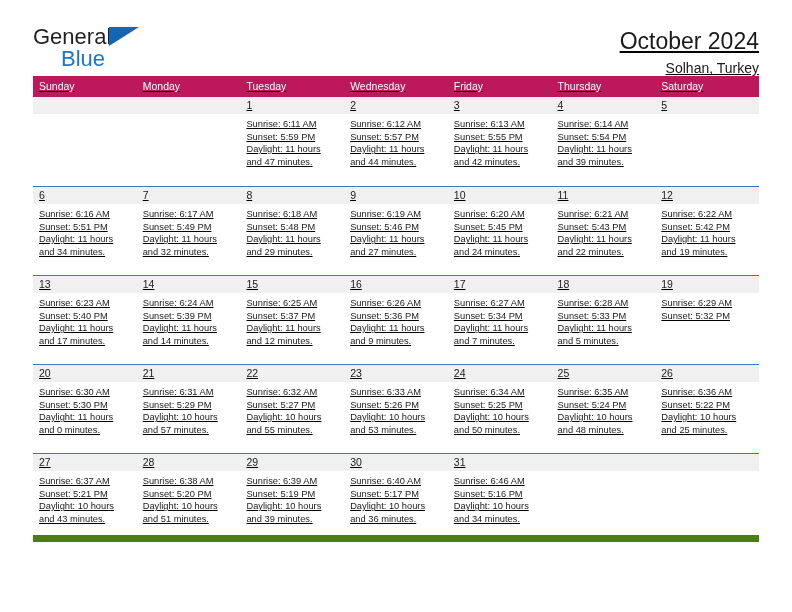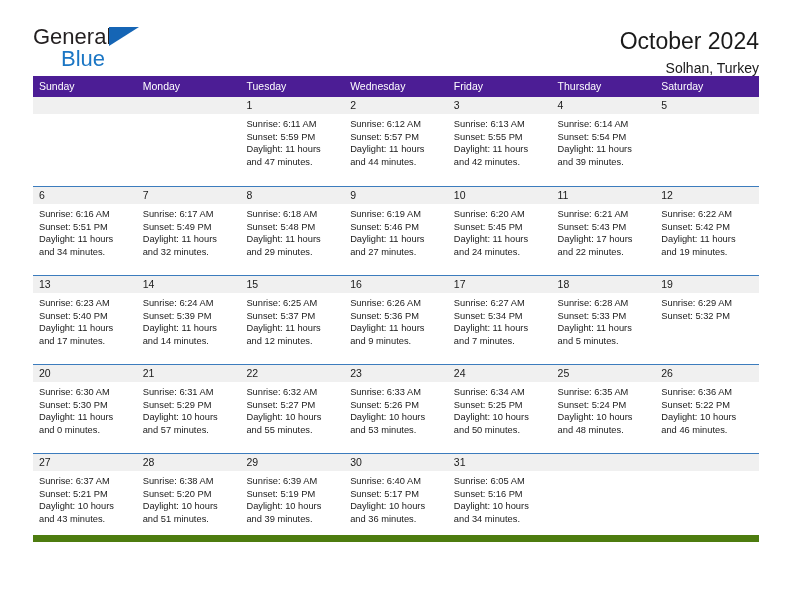--- a/index.html
+++ b/index.html
@@ -8,20 +8,21 @@
     width: 792px; height: 612px;
     background: #ffffff;
     font-family: "Liberation Sans", sans-serif;
     color: #000000;
   }
   .page {
     position: relative;
     width: 792px; height: 580px;
     padding: 0;
     overflow: hidden;
+    text-decoration: underline;
   }
 
   
   .topbar {
     display: flex;
     align-items: flex-start;
     justify-content: space-between;
     padding: 26px 33px 0 33px;
     height: 76px;
   }
@@ -72,21 +73,21 @@
   }
 
   
   .calendar {
     margin: 0 33px;
     width: 726px;
   }
   .weekdays {
     display: grid;
     grid-template-columns: repeat(7, 1fr);
-    background: #4c1d95;
+    background: #be185d;
     height: 21px;
   }
   .weekday {
     color: #ffffff;
     font-size: 10.5px;
     line-height: 21px;
     padding-left: 6px;
     white-space: nowrap;
   }
 
@@ -235,21 +236,21 @@
               <div>Sunrise: 6:20 AM</div>
               <div>Sunset: 5:45 PM</div>
               <div class="wrap">Daylight: 11 hours and 24 minutes.</div>
             </div>
           </div>
           <div class="cell">
             <div class="daynum">11</div>
             <div class="info">
               <div>Sunrise: 6:21 AM</div>
               <div>Sunset: 5:43 PM</div>
-              <div class="wrap">Daylight: 17 hours and 22 minutes.</div>
+              <div class="wrap">Daylight: 11 hours and 22 minutes.</div>
             </div>
           </div>
           <div class="cell">
             <div class="daynum">12</div>
             <div class="info">
               <div>Sunrise: 6:22 AM</div>
               <div>Sunset: 5:42 PM</div>
               <div class="wrap">Daylight: 11 hours and 19 minutes.</div>
             </div>
           </div>
@@ -358,21 +359,21 @@
               <div>Sunrise: 6:35 AM</div>
               <div>Sunset: 5:24 PM</div>
               <div class="wrap">Daylight: 10 hours and 48 minutes.</div>
             </div>
           </div>
           <div class="cell">
             <div class="daynum">26</div>
             <div class="info">
               <div>Sunrise: 6:36 AM</div>
               <div>Sunset: 5:22 PM</div>
-              <div class="wrap">Daylight: 10 hours and 46 minutes.</div>
+              <div class="wrap">Daylight: 10 hours and 25 minutes.</div>
             </div>
           </div>
         </div>
         <div class="week last">
           <div class="cell">
             <div class="daynum">27</div>
             <div class="info">
               <div>Sunrise: 6:37 AM</div>
               <div>Sunset: 5:21 PM</div>
               <div class="wrap">Daylight: 10 hours and 43 minutes.</div>
@@ -398,21 +399,21 @@
             <div class="daynum">30</div>
             <div class="info">
               <div>Sunrise: 6:40 AM</div>
               <div>Sunset: 5:17 PM</div>
               <div class="wrap">Daylight: 10 hours and 36 minutes.</div>
             </div>
           </div>
           <div class="cell">
             <div class="daynum">31</div>
             <div class="info">
-              <div>Sunrise: 6:05 AM</div>
+              <div>Sunrise: 6:46 AM</div>
               <div>Sunset: 5:16 PM</div>
               <div class="wrap">Daylight: 10 hours and 34 minutes.</div>
             </div>
           </div>
           <div class="cell empty">
             <div class="daynum"></div>
           </div>
           <div class="cell empty">
             <div class="daynum"></div>
           </div>

